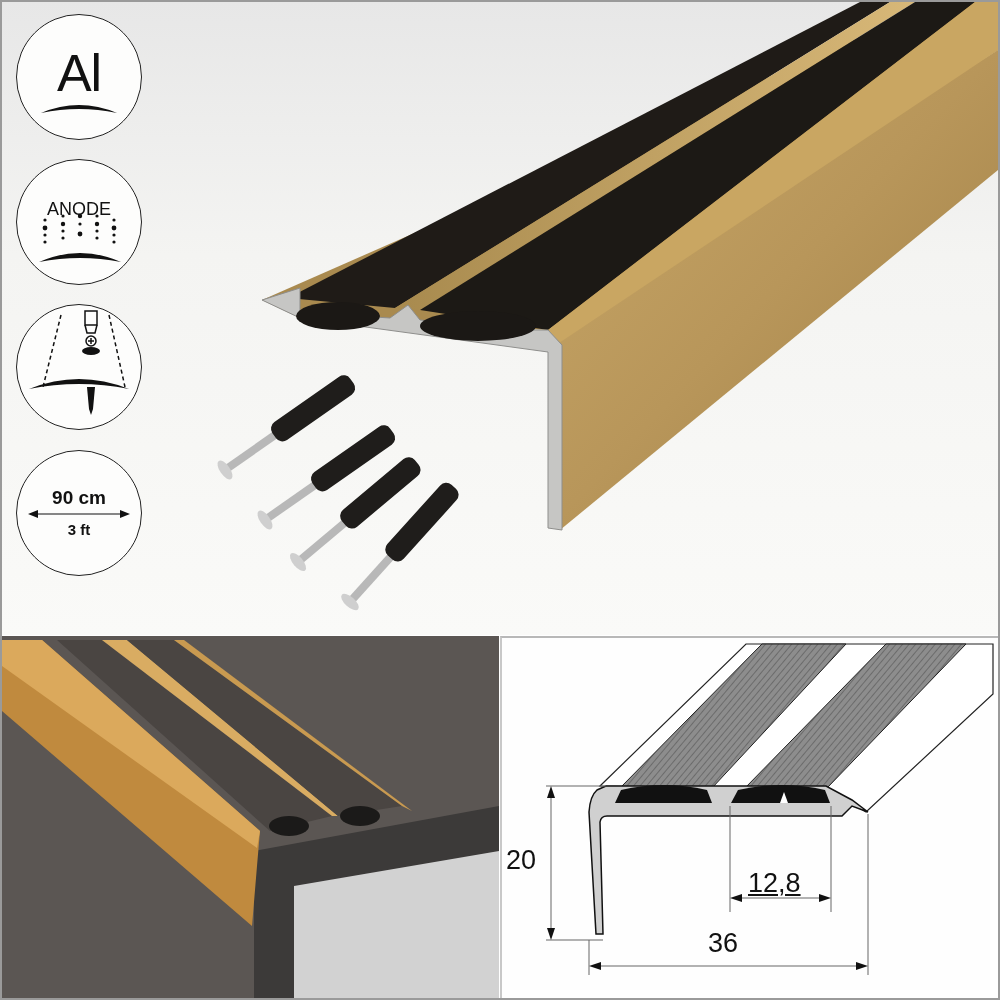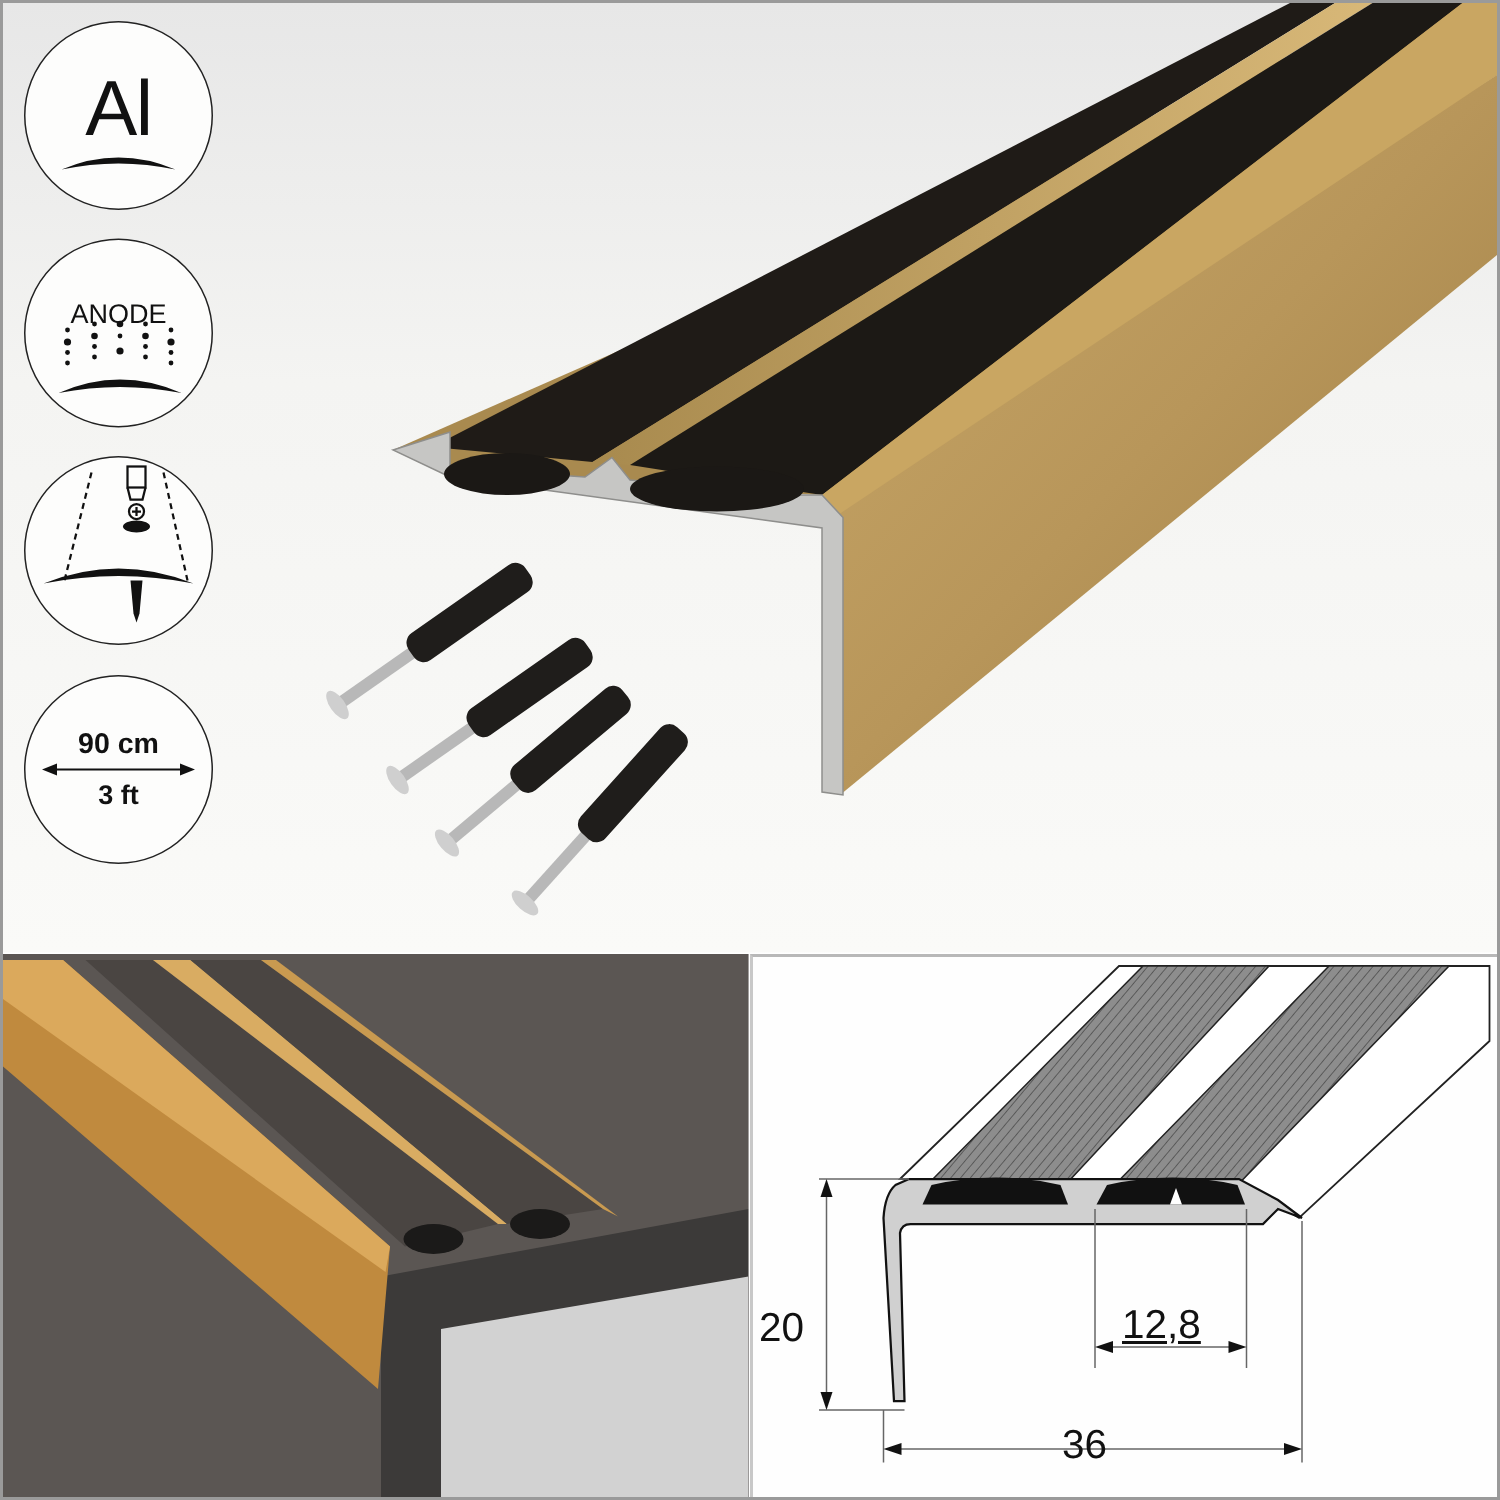--- a/index.html
+++ b/index.html
@@ -7,21 +7,21 @@
   .frame { position: absolute; left: 0; top: 0; width: 1000px; height: 1000px; box-sizing: border-box; border: 2px solid #9a9a9a; }
   .top-panel { position: absolute; left: 2px; top: 2px; width: 996px; height: 633px; background: linear-gradient(180deg, #e7e7e7 0%, #f4f4f2 40%, #fafaf8 100%); }
   .badge { position: absolute; background: #fdfdfc; border: 1.5px solid #222; border-radius: 50%; box-sizing: border-box; display: flex; flex-direction: column; align-items: center; justify-content: center; color: #111; }
   .badge-al { left: 14px; top: 12px; width: 126px; height: 126px; }
   .badge-al .txt { font-size: 52px; line-height: 1; margin-top: -8px; letter-spacing: -1px; }
   .badge-anode { left: 14px; top: 157px; width: 126px; height: 126px; align-items: center; }
   .badge-anode .txt { font-size: 18px; margin-top: -26px; }
   .badge-screw { left: 14px; top: 302px; width: 126px; height: 126px; }
   .badge-length { left: 14px; top: 448px; width: 126px; height: 126px; }
   .badge-length .l1 { font-size: 19px; font-weight: bold; line-height: 1.05; text-align: center; }
-  .badge-length .l2 { font-size: 18px; font-weight: bold; line-height: 1.05; margin-top: 2px; }
+  .badge-length .l2 { font-size: 15px; font-weight: bold; line-height: 1.05; margin-top: 2px; }
   .badge-gold { left: 729px; top: 382px; width: 215px; height: 215px; }
   .badge-gold .txt { font-size: 27px; }
   .arc { position: absolute; }
   .product-svg { position: absolute; left: 0; top: 0; }
   .bottom-left { position: absolute; left: 2px; top: 636px; width: 497px; height: 362px; background: #5a5552; overflow: hidden; }
   .bottom-right { position: absolute; left: 500px; top: 636px; width: 498px; height: 362px; background: #fefefe; border-left: 2px solid #c8c8c8; border-top: 2px solid #b8b8b8; box-sizing: border-box; }
   .dim { position: absolute; font-size: 27px; color: #111; }
 </style>
 </head>
 <body>
@@ -199,16 +199,16 @@
     </g>
     <g fill="#111">
       <polygon points="551,786 547,798 555,798"></polygon>
       <polygon points="551,940 547,928 555,928"></polygon>
       <polygon points="730,898 742,894 742,902"></polygon>
       <polygon points="831,898 819,894 819,902"></polygon>
       <polygon points="589,966 601,962 601,970"></polygon>
       <polygon points="868,966 856,962 856,970"></polygon>
     </g>
   </svg>
-  <span class="dim" style="left:4px; top:207px;margin-top:25px;">20</span>
+  <span class="dim" style="left:4px; top:207px;">20</span>
   <span class="dim" style="left:246px; top:230px;text-decoration:underline;">12,8</span>
-  <span class="dim" style="left:206px; top:290px;margin-top:20px;">36</span>
+  <span class="dim" style="left:206px; top:290px;">36</span>
 </div>
 
 </body></html>

